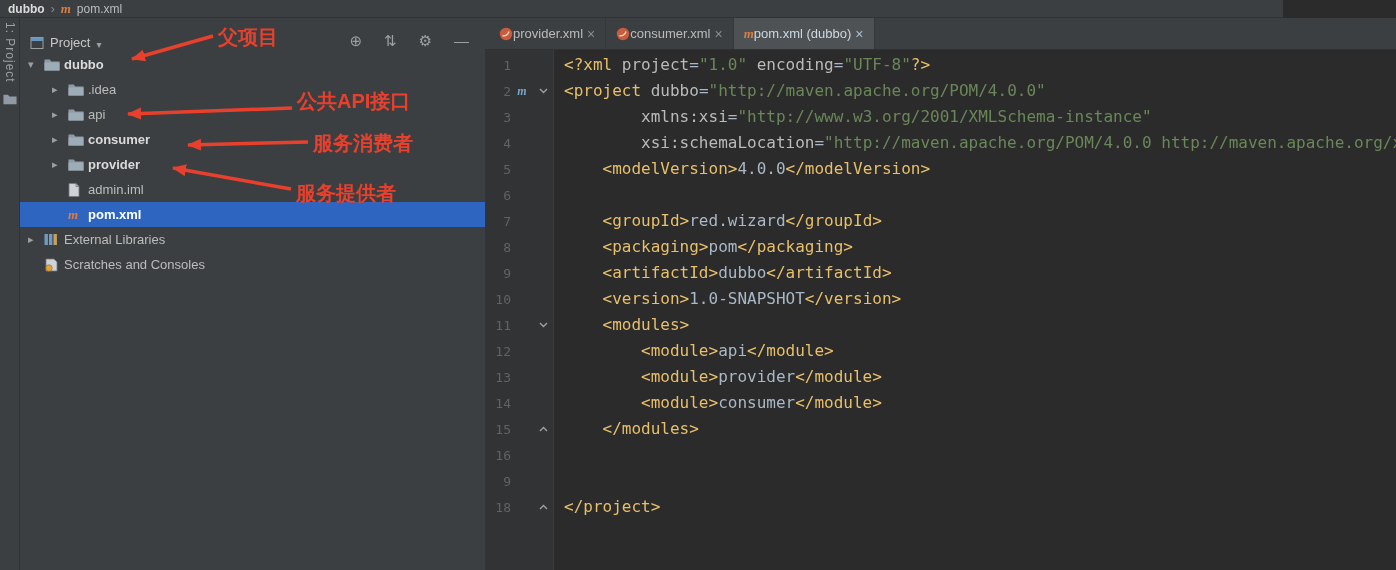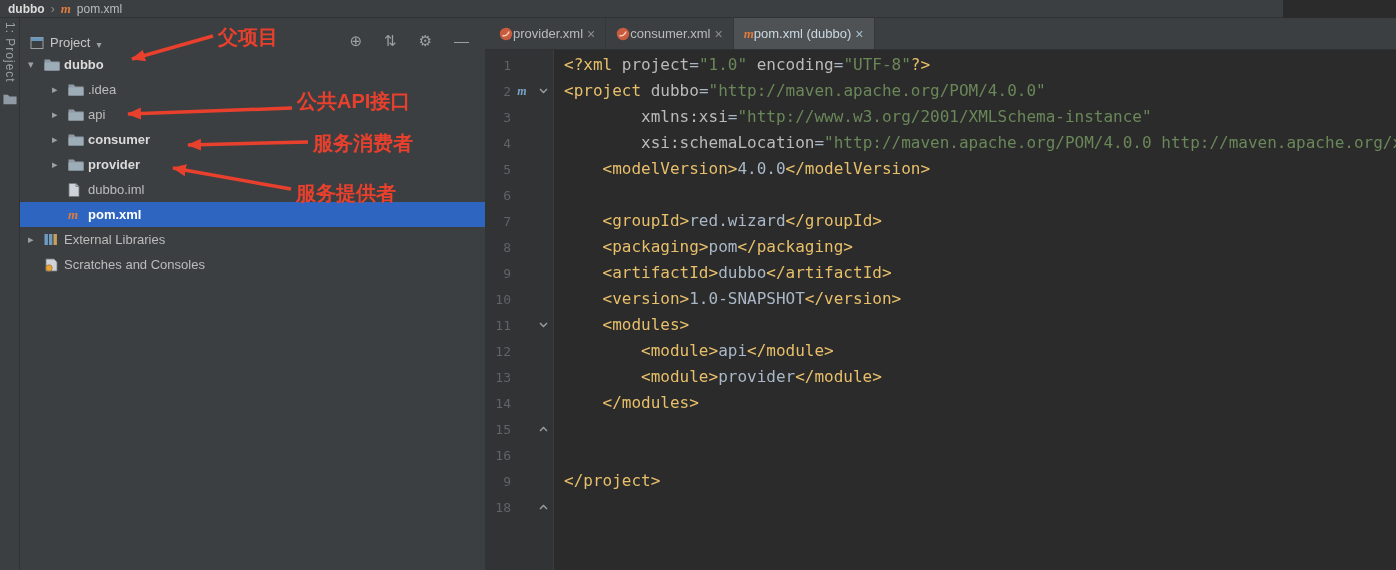--- a/index.html
+++ b/index.html
@@ -147,21 +147,21 @@
 
      </div>
         <div class="trow lvl1  ">
        <span class="tchev"></span>
        <span class="ticon">
             <svg width="12" height="14" viewBox="0 0 12 14">
               <path d="M1 .5h7l3 3V13.5H1z" fill="#cdd3d8" stroke="#73787c" stroke-width="0.8"></path>
               <path d="M8 .5v3h3" fill="none" stroke="#73787c" stroke-width="0.8"></path>
             </svg>
           </span>
-       <span class="tlabel">dubbo.iml</span>
+       <span class="tlabel">admin.iml</span>
 
      </div>
         <div class="trow lvl1  sel">
        <span class="tchev"></span>
        <span class="ticon">
             <span class="mglyph">m</span>
           </span>
        <span class="tlabel">pom.xml</span>
 
      </div>
@@ -339,20 +339,21 @@
           <div class="cline"><span class="s-pl">        </span><span class="s-attr">xsi:schemaLocation</span><span class="s-pl">=</span><span class="s-str">"http://maven.apache.org/POM/4.0.0 http://maven.apache.org/xsd/maven-4.0.0.xsd"</span></div>
           <div class="cline"><span class="s-pl">    </span><span class="s-tag">&lt;modelVersion&gt;</span><span class="s-txt">4.0.0</span><span class="s-tag">&lt;/modelVersion&gt;</span></div>
           <div class="cline"></div>
           <div class="cline"><span class="s-pl">    </span><span class="s-tag">&lt;groupId&gt;</span><span class="s-txt">red.wizard</span><span class="s-tag">&lt;/groupId&gt;</span></div>
           <div class="cline"><span class="s-pl">    </span><span class="s-tag">&lt;packaging&gt;</span><span class="s-txt">pom</span><span class="s-tag">&lt;/packaging&gt;</span></div>
           <div class="cline"><span class="s-pl">    </span><span class="s-tag">&lt;artifactId&gt;</span><span class="s-txt">dubbo</span><span class="s-tag">&lt;/artifactId&gt;</span></div>
           <div class="cline"><span class="s-pl">    </span><span class="s-tag">&lt;version&gt;</span><span class="s-txt">1.0-SNAPSHOT</span><span class="s-tag">&lt;/version&gt;</span></div>
           <div class="cline"><span class="s-pl">    </span><span class="s-tag">&lt;modules&gt;</span></div>
           <div class="cline"><span class="s-pl">        </span><span class="s-tag">&lt;module&gt;</span><span class="s-txt">api</span><span class="s-tag">&lt;/module&gt;</span></div>
           <div class="cline"><span class="s-pl">        </span><span class="s-tag">&lt;module&gt;</span><span class="s-txt">provider</span><span class="s-tag">&lt;/module&gt;</span></div>
+          <div class="cline"><span class="s-pl">        </span><span class="s-tag">&lt;module&gt;</span><span class="s-txt">consumer</span><span class="s-tag">&lt;/module&gt;</span></div>
           <div class="cline"><span class="s-pl">    </span><span class="s-tag">&lt;/modules&gt;</span></div>
           <div class="cline"></div>
           <div class="cline"></div>
           <div class="cline"><span class="s-tag">&lt;/project&gt;</span></div>
         </div>
     </div>
   </div>
 
   <svg class="overlay" id="overlay" width="1396" height="570" viewBox="0 0 1396 570">
       <defs>

